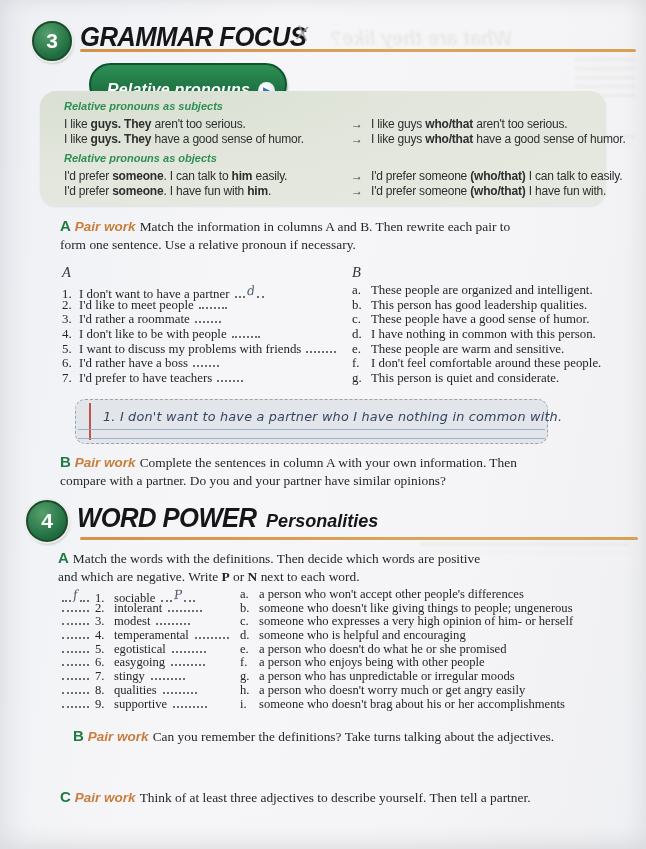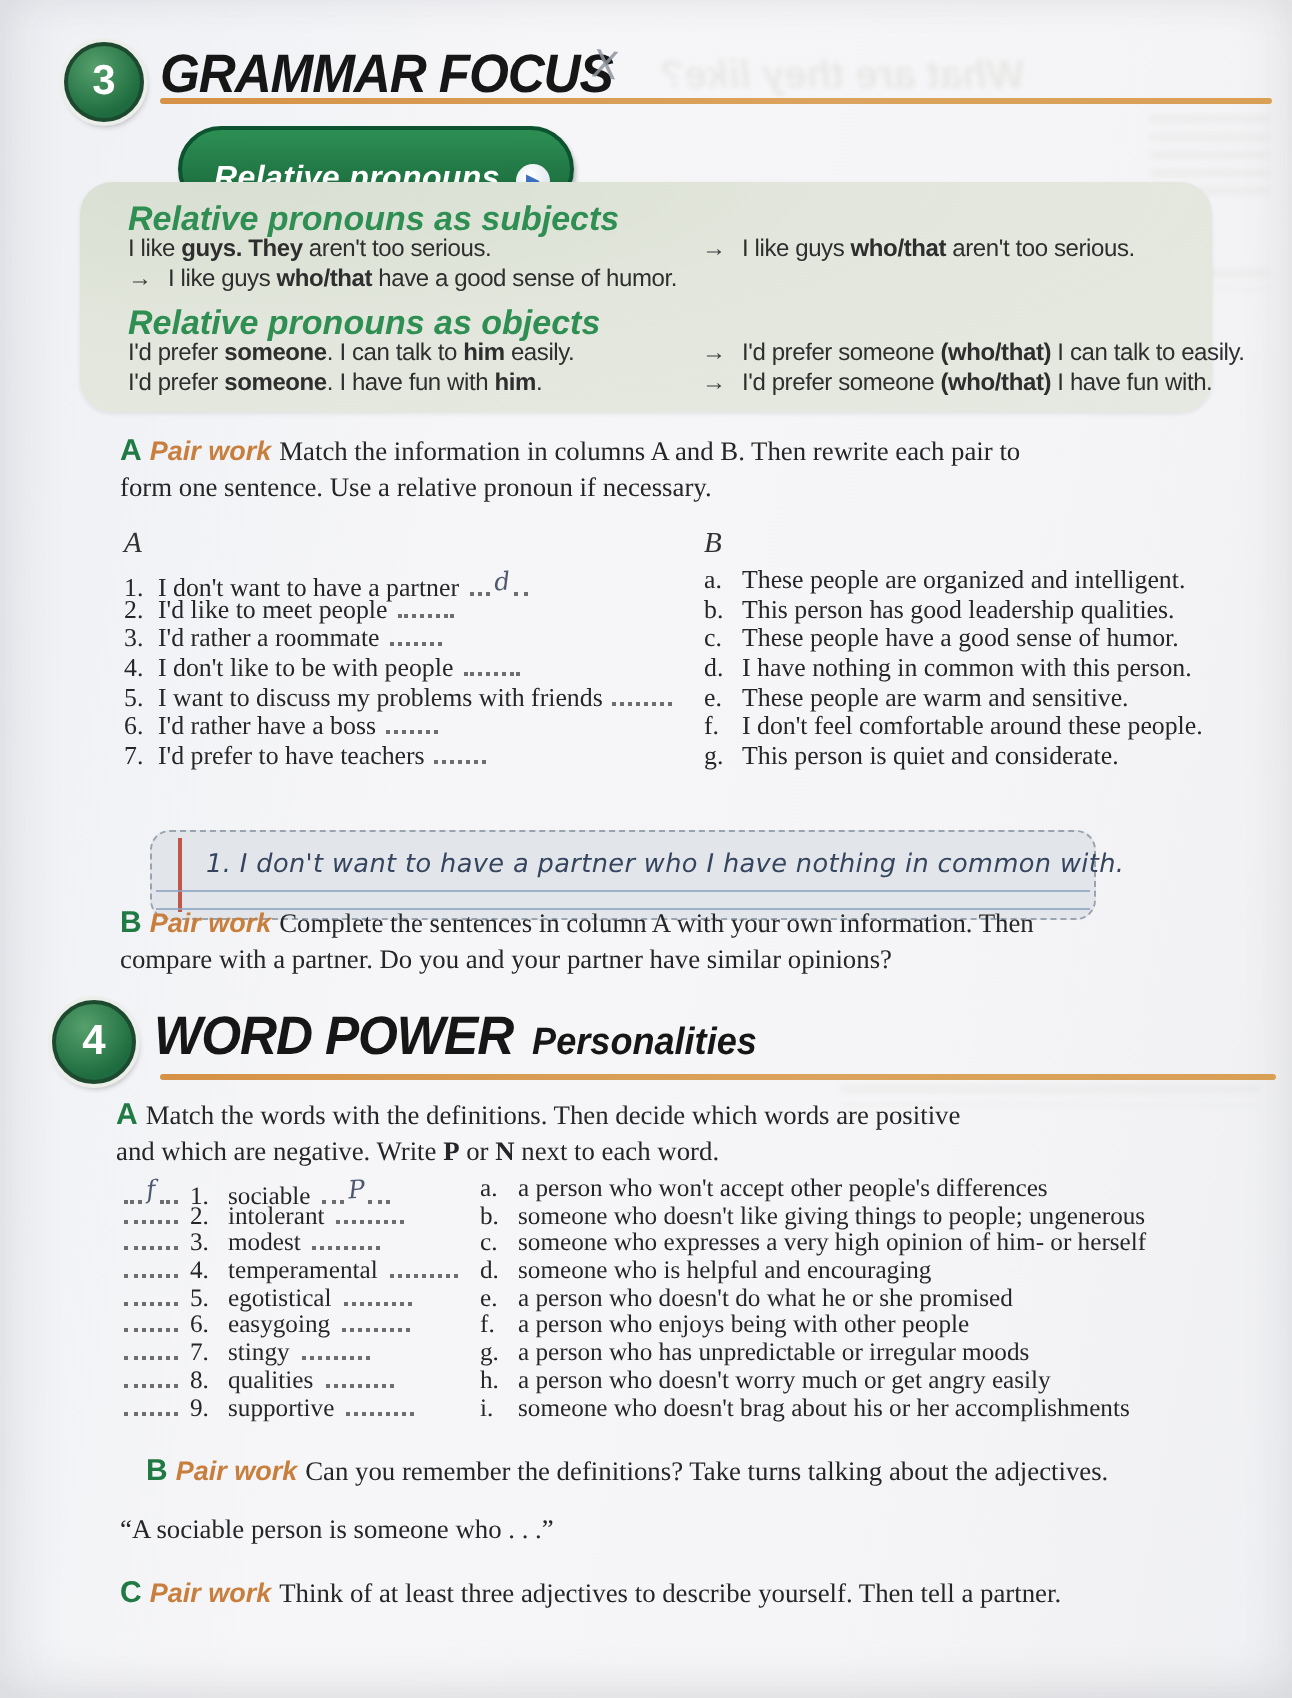--- a/index.html
+++ b/index.html
@@ -28,40 +28,40 @@
     background:linear-gradient(180deg,#2d8f54,#176438);border:2px solid #0d5330;border-radius:999px;
     padding:16px 10px 5px 16px;box-shadow:1px 2px 2px rgba(0,0,0,.25);}
   .pill .lbl{color:#fff;font:bold italic 16px "Liberation Sans",sans-serif;letter-spacing:.2px;}
   .playicon{width:17px;height:17px;border-radius:50%;background:radial-gradient(circle at 40% 35%,#ffffff,#dfe6ef 75%);
     display:flex;align-items:center;justify-content:center;color:#3a6ec0;font-size:9px;line-height:1;}
   .gbox{position:absolute;border-radius:16px;
     background:radial-gradient(ellipse at 12% 0%,#d9dfd2 0%,#e2e6dc 45%,#e6e9e1 100%);
     box-shadow:0 1px 2px rgba(0,0,0,.08);
     font-family:"Liberation Sans",sans-serif;font-size:12px;color:#2e2e2e;
     padding:9px 8px 8px 24px;box-sizing:border-box;}
-  .ghead{color:#2f8f52;font-weight:bold;font-style:italic;font-size:17px;height:16px;}
+  .ghead{color:#2f8f52;font-weight:bold;font-style:italic;font-size:11px;height:16px;}
   .ghead.g2{margin-top:6px;}
   .grow{display:flex;height:15px;align-items:flex-end;white-space:nowrap;letter-spacing:-.2px;}
   .gleft{width:287px;flex:none;}
   .garrow{width:20px;flex:none;color:#3a3a3a;}
   
   .para{position:absolute;font-size:13.4px;line-height:17.5px;}
   .exletter{font:bold 15px "Liberation Sans",sans-serif;color:#1f7a44;padding-right:4px;}
   .pairwork{font:bold italic 13.5px "Liberation Sans",sans-serif;color:#c87e3c;padding-right:4px;}
   .colhead{position:absolute;font-style:italic;font-size:14.5px;color:#333;}
   .list{position:absolute;font-size:12.9px;}
   .lrow{height:14.7px;display:flex;align-items:baseline;white-space:nowrap;}
   .lnum{width:17px;flex:none;}
   .lletter{width:19px;flex:none;}
   .dots{display:inline-block;height:3px;border-bottom:2px dotted #6e6e6e;}
   .w7{width:7px}.w10{width:10px}.w26{width:26px}.w28{width:28px}.w30{width:30px}
   .ablank{display:inline-flex;align-items:flex-end;margin-left:5px;}
   .hand{font-family:"DejaVu Serif",serif;font-style:italic;font-size:12.5px;color:#4d5a6e;padding:0 2px;transform:rotate(-4deg);}
   
-  .exbox{position:absolute;background:#e2e6eb;border:1px dashed #9aa4ae;border-radius:10px;box-sizing:border-box;margin-top:16px;}
+  .exbox{position:absolute;background:#e2e6eb;border:1px dashed #9aa4ae;border-radius:10px;box-sizing:border-box;}
   .exbox .redline{position:absolute;left:13px;top:3px;bottom:3px;width:2px;background:#c2564a;}
   .exbox .blueline{position:absolute;left:2px;right:2px;height:1px;background:#8ba3c2;opacity:.8;}
   .exbox .htext{position:absolute;left:27px;top:9px;font-family:"DejaVu Sans",sans-serif;font-style:italic;
     font-size:12.8px;color:#35455e;letter-spacing:.2px;white-space:nowrap;}
   
   .wrow{height:13.7px;display:flex;align-items:baseline;white-space:nowrap;}
   .blankpre{display:inline-flex;align-items:flex-end;justify-content:center;width:27px;flex:none;margin-right:6px;}
   .blankpre .dots{flex:1}
   .wnum{width:19px;flex:none;}
   .blankpost{display:inline-flex;align-items:flex-end;justify-content:center;width:34px;flex:none;margin-left:6px;}
@@ -96,20 +96,21 @@
   </div>
 
   <div class="gbox" style="left:40px;top:91px;width:566px;height:115px;">
     <div class="ghead">Relative pronouns as subjects</div>
     <div class="grow">
       <span class="gleft">I like <b>guys. They</b> aren't too serious.</span>
       <span class="garrow">→</span>
       <span class="gright">I like guys <b>who/that</b> aren't too serious.</span>
     </div>
     <div class="grow">
+      <span class="gleft">I like <b>guys. They</b> have a good sense of humor.</span>
       <span class="garrow">→</span>
       <span class="gright">I like guys <b>who/that</b> have a good sense of humor.</span>
     </div>
     <div class="ghead g2">Relative pronouns as objects</div>
     <div class="grow">
       <span class="gleft">I'd prefer <b>someone</b>. I can talk to <b>him</b> easily.</span>
       <span class="garrow">→</span>
       <span class="gright">I'd prefer someone <b>(who/that)</b> I can talk to easily.</span>
     </div>
     <div class="grow">
@@ -366,20 +367,19 @@
       </div>
     <div class="drow">
         <span class="lletter">i.</span>
         <span>someone who doesn't brag about his or her accomplishments</span>
       </div>
   </div>
 
   <div class="para" style="left:73px;top:727px;width:560px;">
     <span class="exletter">B</span><span class="pairwork">Pair work</span><span>Can you remember the definitions? Take turns talking about the adjectives.</span>
   </div>
-  <div class="quote" style="left:60px;top:757px;">“A sociable person is someone who . . .”</div>
 
   <div class="para" style="left:60px;top:788px;width:560px;">
     <span class="exletter">C</span><span class="pairwork">Pair work</span><span>Think of at least three adjectives to describe yourself. Then tell a partner.</span>
   </div>
 
 
 </div>
 
 </body></html>

